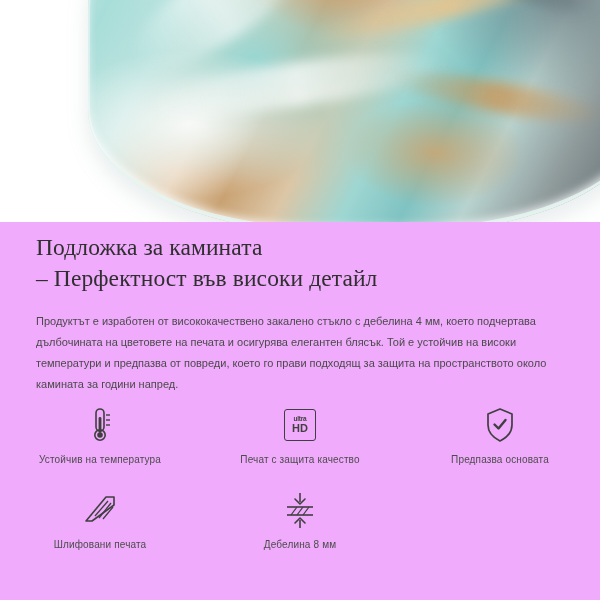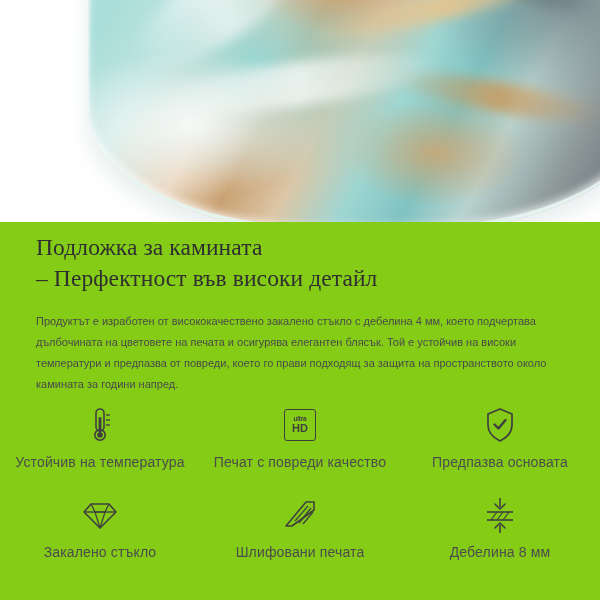--- a/index.html
+++ b/index.html
@@ -12,21 +12,21 @@
     overflow: hidden;
     background: #ffffff;
     font-family: "Liberation Sans", sans-serif;
     color: #3a3a3a;
   }
 
   .page {
     position: relative;
     width: 600px;
     height: 600px;
-    background: #84cc16;
+    background: #f0abfc;
     overflow: hidden;
   }
 
   
   .hero {
     position: relative;
     width: 600px;
     height: 222px;
     background: #ffffff;
     overflow: hidden;
@@ -147,21 +147,21 @@
     padding: 2px 4px;
   }
   .feature .glyph {
     height: 46px;
     display: flex;
     align-items: center;
     justify-content: center;
   }
   .feature .caption {
     margin-top: 6px;
-    font-size: 14px;
+    font-size: 10px;
     color: #4c4c4c;
     text-align: center;
     letter-spacing: 0.15px;
   }
 
   .ultrahd {
     width: 30px;
     height: 30px;
     border: 1.6px solid #3f3f3f;
     border-radius: 3px;
@@ -217,45 +217,33 @@
       <div class="caption">Устойчив на температура</div>
     </div>
 
     <div class="feature">
       <div class="glyph">
         <div class="ultrahd">
           <span class="u1">ultra</span>
           <span class="u2">HD</span>
         </div>
       </div>
-      <div class="caption">Печат с повреди качество</div>
+      <div class="caption">Печат с защита качество</div>
     </div>
 
     <div class="feature">
       <div class="glyph">
         <svg width="34" height="40" viewBox="0 0 34 40">
           <path d="M17 4 L29 9 V20 C29 28 23 33 17 36 C11 33 5 28 5 20 V9 Z" fill="none" stroke="#3f3f3f" stroke-width="1.7" stroke-linejoin="round"></path>
           <path d="M11.5 19.5 L15.5 23.5 L22.5 15" fill="none" stroke="#3f3f3f" stroke-width="2.4" stroke-linecap="round" stroke-linejoin="round"></path>
         </svg>
       </div>
       <div class="caption">Предпазва основата</div>
     </div>
 
-    <div class="feature">
-      <div class="glyph">
-        <svg width="38" height="34" viewBox="0 0 38 34">
-          <path d="M10 6 H28 L35 14 L19 30 L3 14 Z" fill="none" stroke="#3f3f3f" stroke-width="1.6" stroke-linejoin="round"></path>
-          <path d="M3 14 H35" stroke="#3f3f3f" stroke-width="1.4"></path>
-          <path d="M10 6 L14 14 L19 30" fill="none" stroke="#3f3f3f" stroke-width="1.2"></path>
-          <path d="M28 6 L24 14 L19 30" fill="none" stroke="#3f3f3f" stroke-width="1.2"></path>
-          <path d="M14 14 H24" stroke="#3f3f3f" stroke-width="1.2"></path>
-        </svg>
-      </div>
-      <div class="caption">Закалено стъкло</div>
-    </div>
 
     <div class="feature">
       <div class="glyph">
         <svg width="36" height="34" viewBox="0 0 36 34">
           <path d="M4 28 L24 4 L32 4 L32 12 L10 28 Z" fill="none" stroke="#3f3f3f" stroke-width="1.6" stroke-linejoin="round"></path>
           <line x1="13" y1="23" x2="26" y2="8" stroke="#3f3f3f" stroke-width="1.3"></line>
           <line x1="17" y1="25" x2="29" y2="10" stroke="#3f3f3f" stroke-width="1.3"></line>
           <line x1="21" y1="26" x2="31" y2="14" stroke="#3f3f3f" stroke-width="1.3"></line>
         </svg>
       </div>

